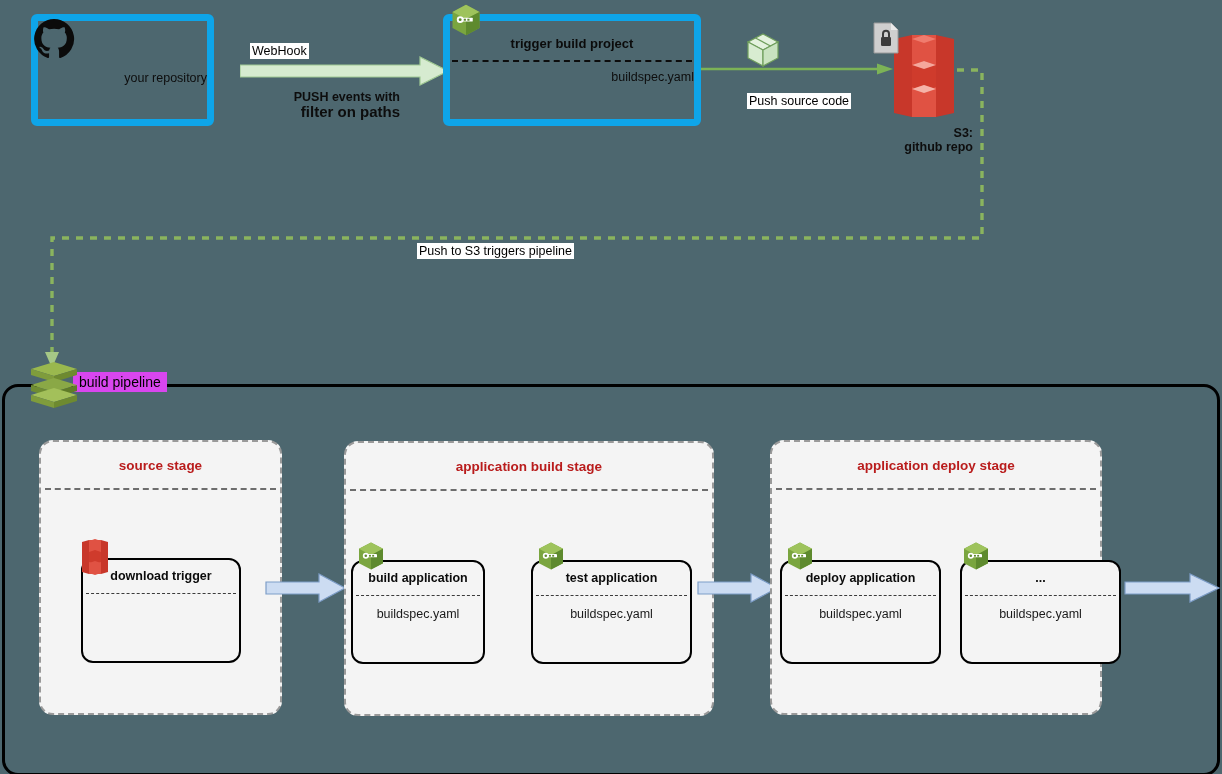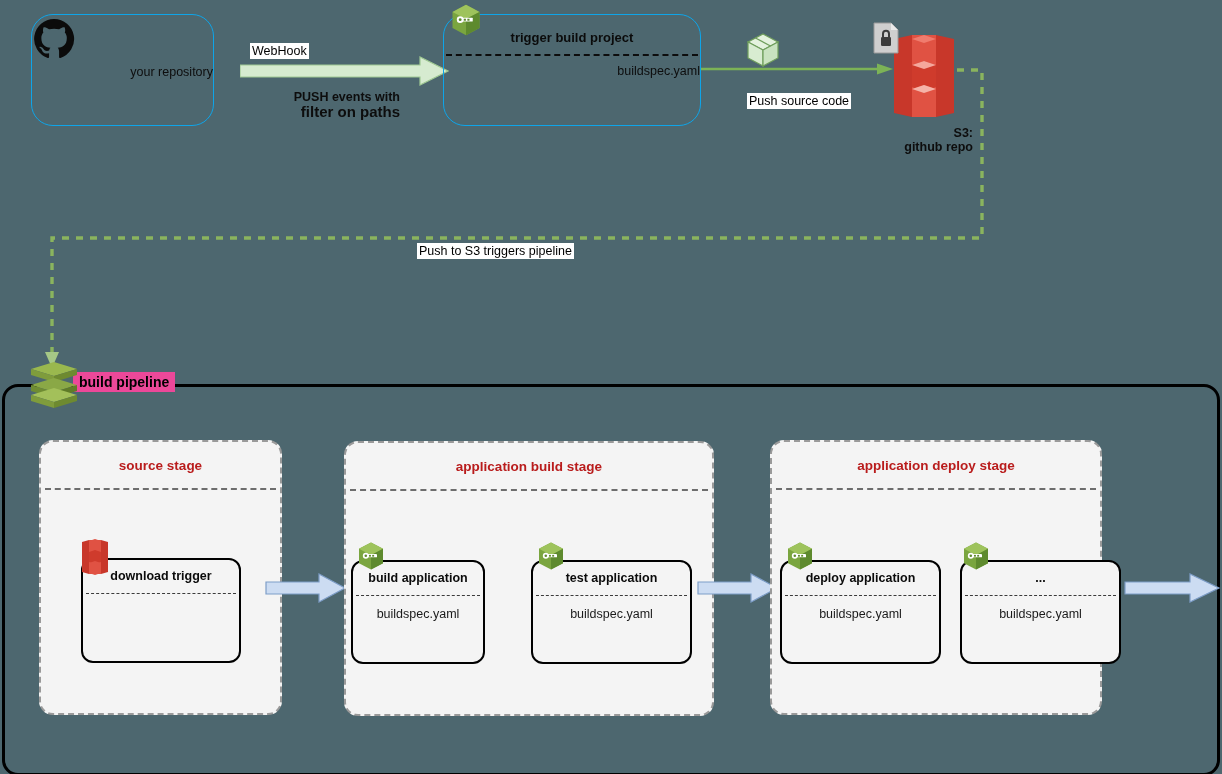--- a/index.html
+++ b/index.html
@@ -14,40 +14,40 @@
   .lbl-white{
     background:#ffffff;color:#000000;font-size:12.5px;
     padding:1px 2px;white-space:nowrap;line-height:14px;
   }
   .txt-dark{color:#0d0d0d;font-size:12.5px;line-height:15px;white-space:nowrap;}
   .bold{font-weight:bold;}
   .center{text-align:right;}
 
   
   .rbox{
-    position:absolute;border:1px solid #0ea5e9;border-radius:22px;
+    position:absolute;border:7px solid #0ea5e9;border-radius:6px;
     background:transparent;box-sizing:border-box;
   }
   .rbox-title{
     position:absolute;left:0;right:0;text-align:center;
     font-weight:bold;font-size:13px;color:#0b0b0b;
   }
   .hdash{
     position:absolute;height:0;border-top:2px dashed #0d0d0d;
   }
 
   
   #pipeline-container{
     position:absolute;left:2px;top:384px;width:1218px;height:392px;
     border:3px solid #000000;border-radius:16px;box-sizing:border-box;
     background:transparent;
   }
   #pipeline-label{
     position:absolute;left:73px;top:372px;z-index:6;
-    background:#ec4899;color:#000;font-weight:bold;font-size:14px;
+    background:#d946ef;color:#000;font-weight:normal;font-size:14px;
     padding:1px 6px;line-height:18px;
   }
 
   
   .stage-card{
     position:absolute;background:#f4f4f4;
     border:2px dashed #9a9a9a;border-radius:14px;box-sizing:border-box;
   }
   .stage-card .stage-title{
     position:absolute;left:0;right:0;top:16px;text-align:center;

